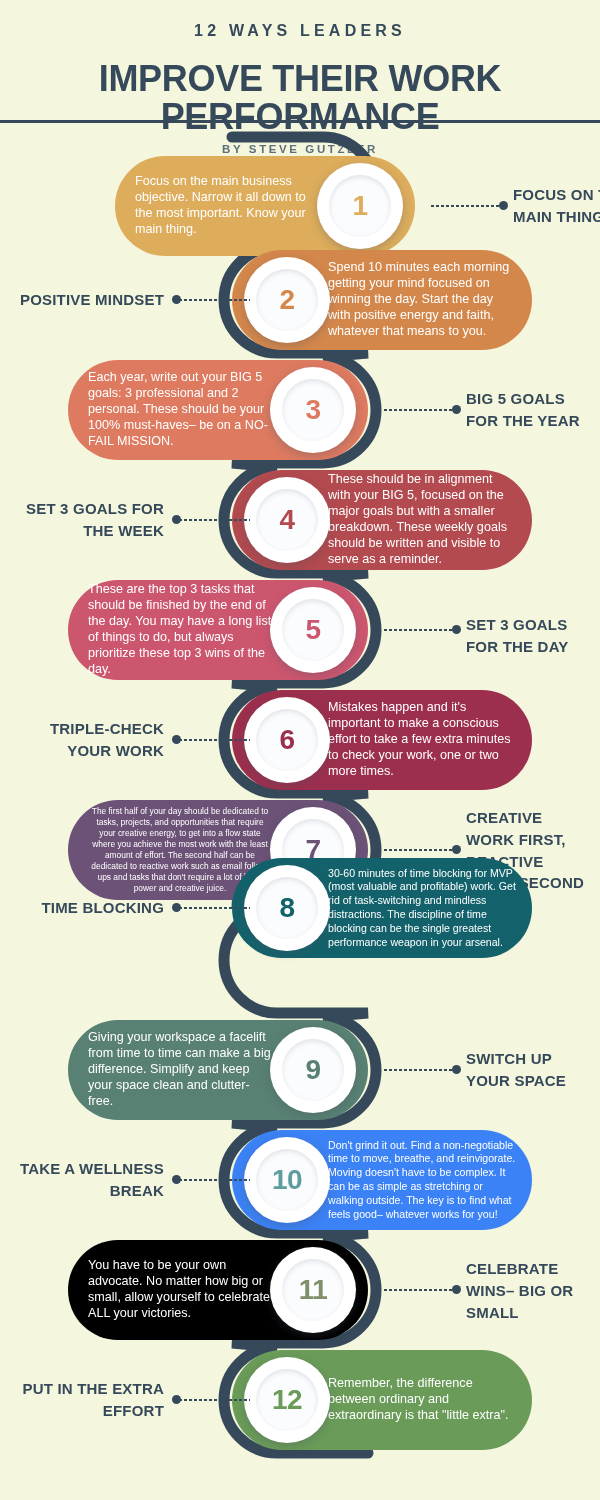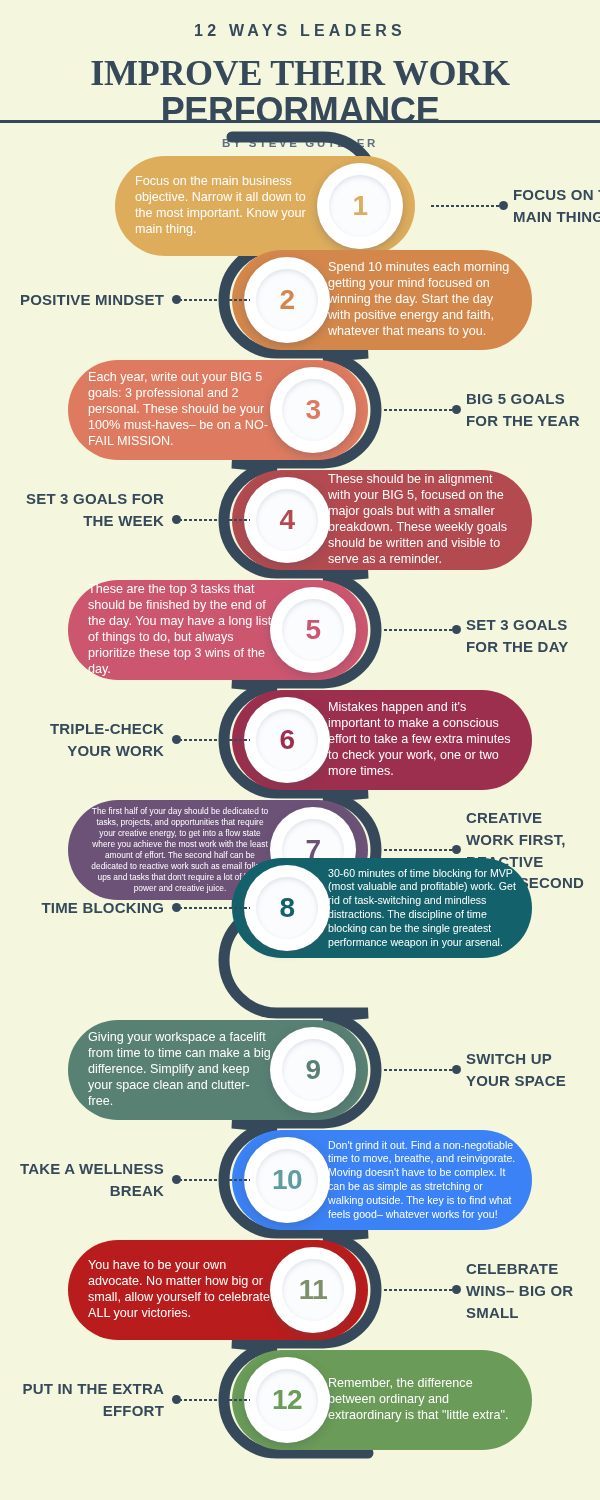--- a/index.html
+++ b/index.html
@@ -23,21 +23,21 @@
   }
   .eyebrow {
     margin-top: 22px;
     font-size: 16px; font-weight: bold; letter-spacing: 4.2px;
     color: #36495a;
   }
   .title1, .title2 {
     font-size: 36px; font-weight: bold; letter-spacing: -0.3px;
     color: #36495a; line-height: 1.02;
   }
-  .title1 { margin-top: 15px; font-family: Liberation Serif, serif; }
+  .title1 { margin-top: 21px; }
   .title2 { margin-top: 1px; }
   .byline {
     margin-top: 8px;
     font-size: 11.5px; font-weight: bold; letter-spacing: 2.6px;
     color: #5c6f7c;
   }
   .header-rule {
     position: absolute; left: 0; top: 120px; width: 600px; height: 3px;
     background: #36495a;
   }
@@ -164,21 +164,21 @@
       </div>
       <div class="row" style="top: 465px;">
         <div class="pill right" style="background: rgb(178, 74, 79);">
           <div class="pill-text">These should be in alignment with your BIG 5, focused on the major goals but with a smaller breakdown. These weekly goals should be written and visible to serve as a reminder.</div>
         </div>
         <div class="badge on-left">
           <div class="badge-inner">
             <div class="badge-num" style="color: rgb(178, 74, 79);">4</div>
           </div>
         </div>
-        <div class="label left" style="top: 23px;">SET 3 GOALS FOR THE WEEK</div>
+        <div class="label left" style="top: 33px;">SET 3 GOALS FOR THE WEEK</div>
         <div class="conn" style="left: 178px; width: 72px;"></div>
         <div class="dot" style="left: 172px;"></div>
       </div>
       <div class="row" style="top: 575px;">
         <div class="pill left" style="background: rgb(205, 86, 111);">
           <div class="pill-text">These are the top 3 tasks that should be finished by the end of the day. You may have a long list of things to do, but always prioritize these top 3 wins of the day.</div>
         </div>
         <div class="badge on-right">
           <div class="badge-inner">
             <div class="badge-num" style="color: rgb(205, 86, 111);">5</div>
@@ -247,21 +247,21 @@
         <div class="badge on-left">
           <div class="badge-inner">
             <div class="badge-num" style="color: rgb(93, 157, 159);">10</div>
           </div>
         </div>
         <div class="label left" style="top: 33px;">TAKE A WELLNESS BREAK</div>
         <div class="conn" style="left: 178px; width: 72px;"></div>
         <div class="dot" style="left: 172px;"></div>
       </div>
       <div class="row" style="top: 1235px;">
-        <div class="pill left" style="background: #b91c1c;">
+        <div class="pill left" style="background: #000000;">
           <div class="pill-text">You have to be your own advocate. No matter how big or small, allow yourself to celebrate ALL your victories.</div>
         </div>
         <div class="badge on-right">
           <div class="badge-inner">
             <div class="badge-num" style="color: rgb(126, 143, 106);">11</div>
           </div>
         </div>
         <div class="label right" style="top: 23px;">CELEBRATE WINS– BIG OR SMALL</div>
         <div class="conn" style="left: 383px; width: 70px;"></div>
         <div class="dot" style="left: 452px;"></div>

